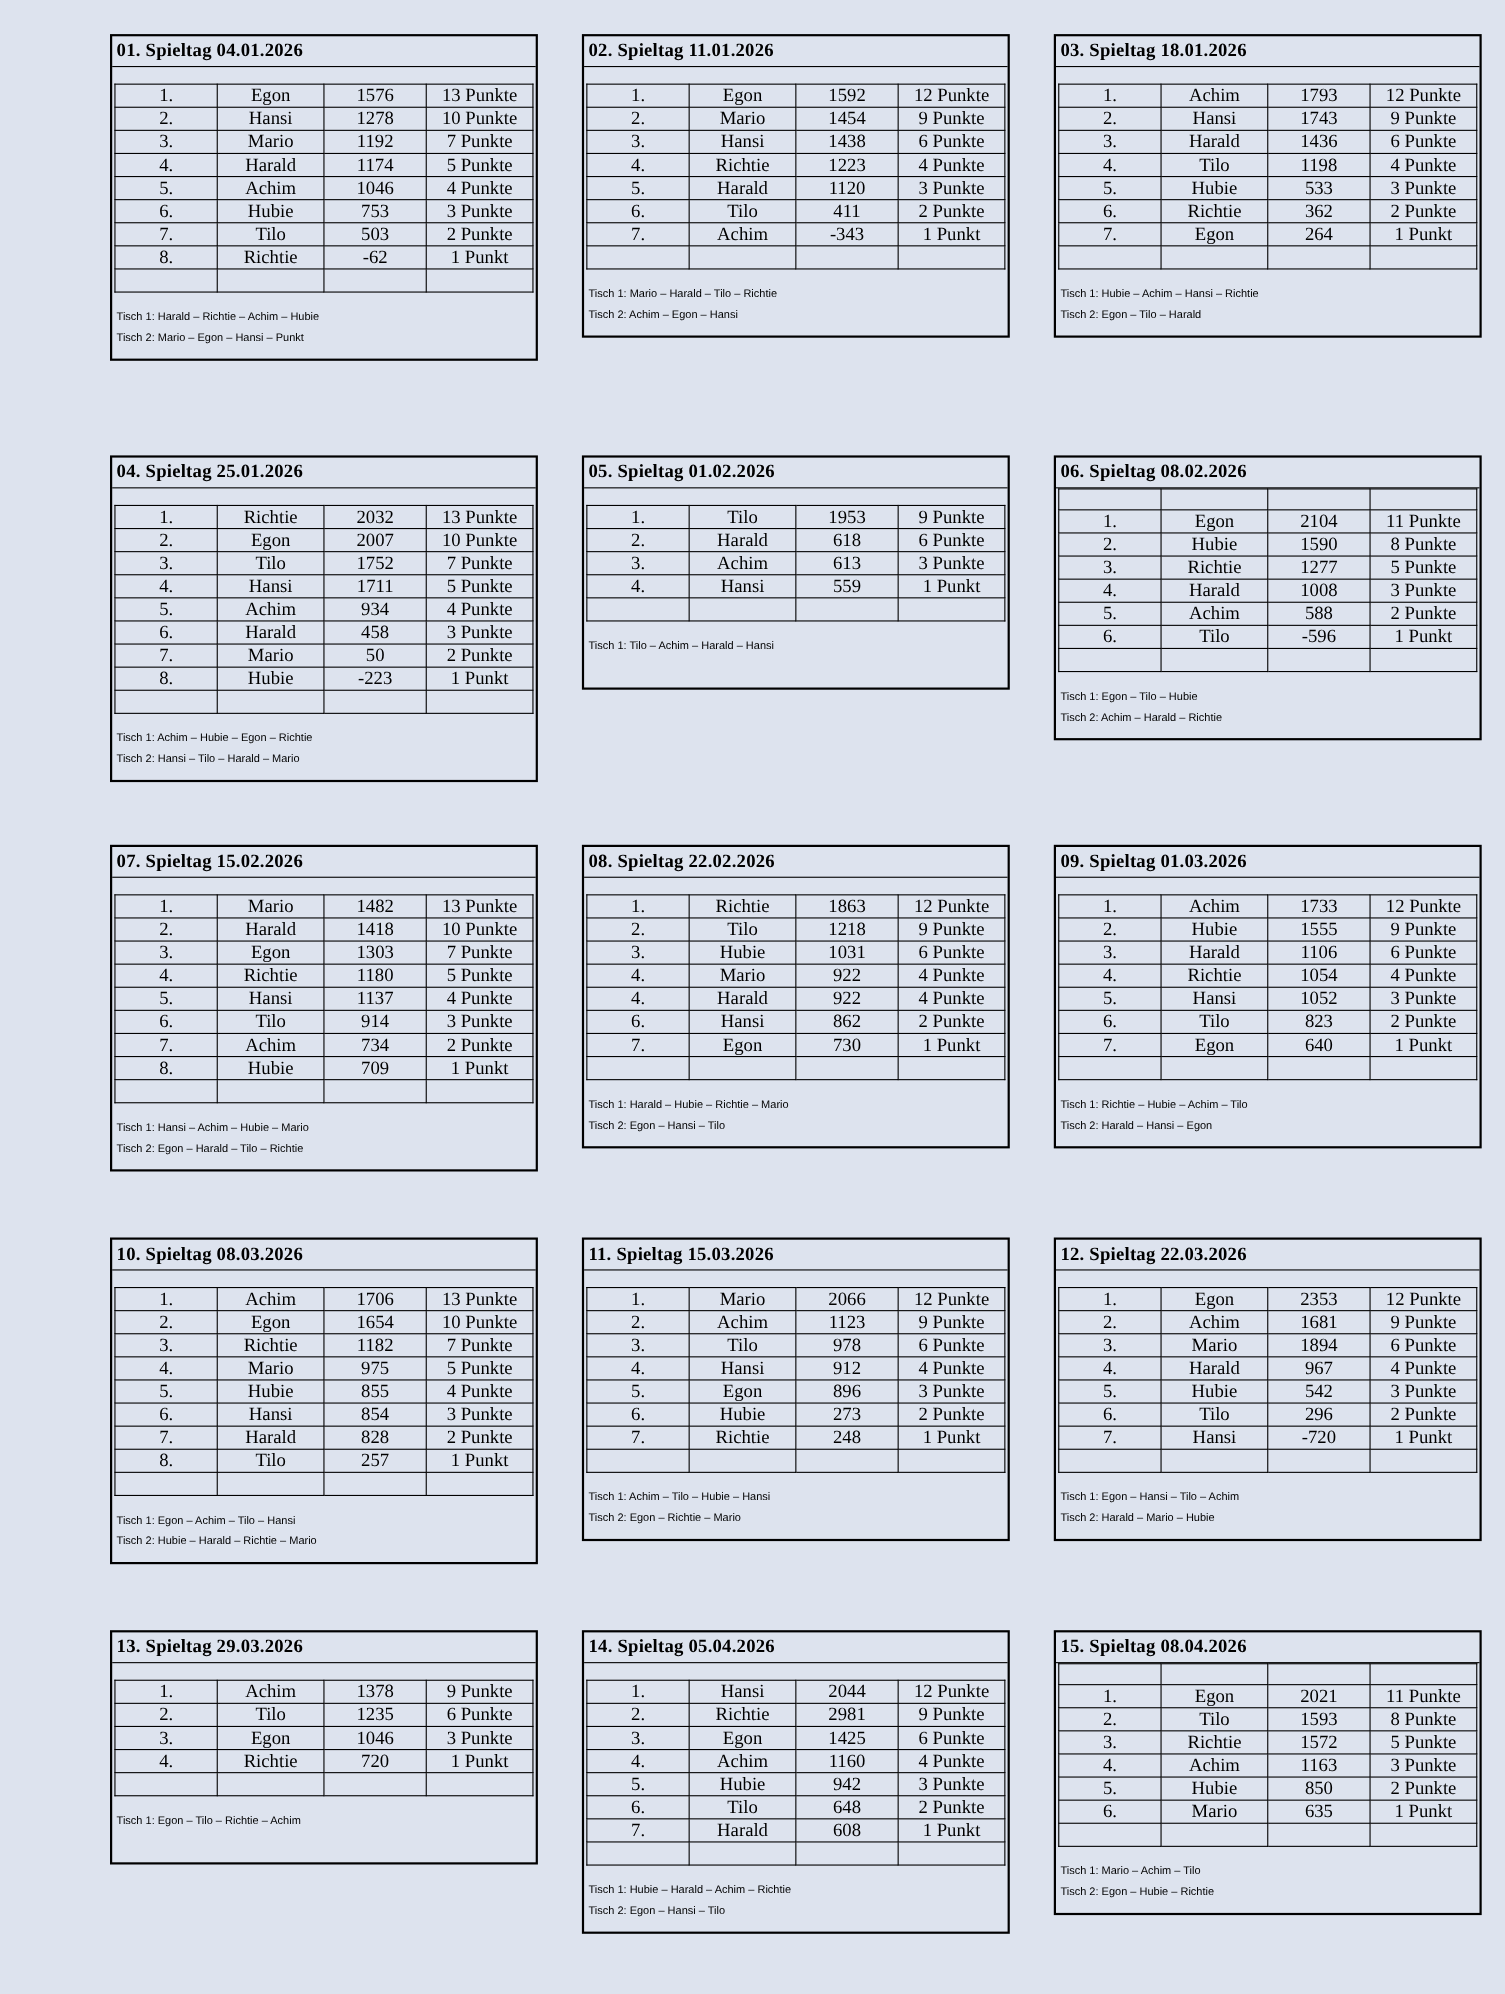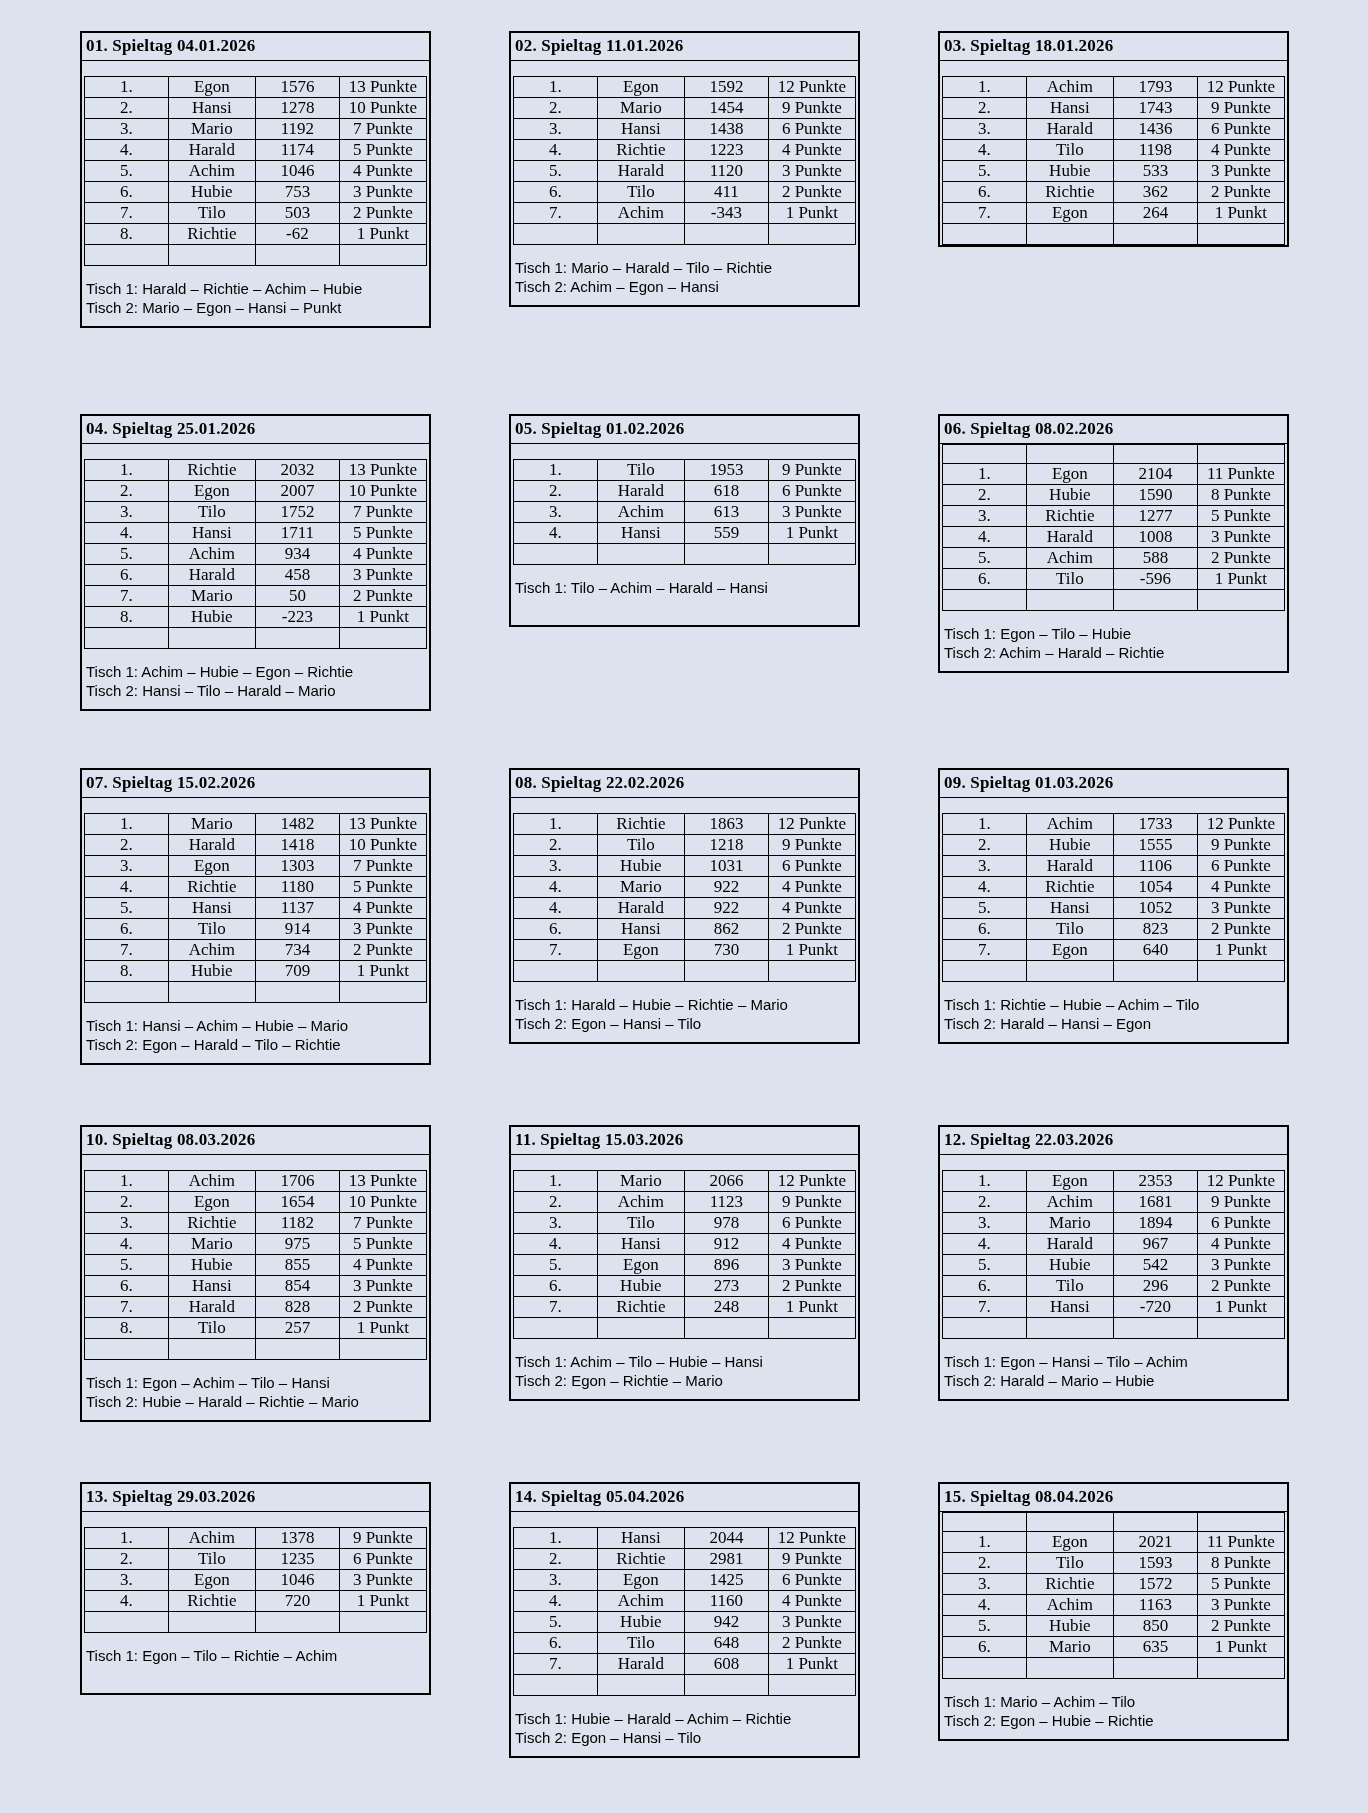--- a/index.html
+++ b/index.html
@@ -15,23 +15,24 @@
     position: absolute;
     left: 80px;
     top: 31px;
     display: grid;
     grid-template-columns: repeat(3, 351px);
     grid-template-rows: 383px 354px 357px 357px auto;
     column-gap: 78px;
     align-items: start;
   }
   .panel {
-    width: 351px;
+    width: 389px;
     border: 2px solid #000;
     background: transparent;
+    margin-left: 20px;
   }
   .panel-title {
     font-size: 17px;
     font-weight: bold;
     padding: 3px 2px 4px 4px;
     border-bottom: 1px solid #000;
     letter-spacing: 0.2px;
     white-space: nowrap;
   }
   .spacer { height: 15px; }
@@ -52,21 +53,21 @@
     white-space: nowrap;
   }
   table.results td:nth-child(1) { width: 24.5%; }
   table.results td:nth-child(2) { width: 25.5%; }
   table.results td:nth-child(3) { width: 24.5%; }
   table.results td:nth-child(4) { width: 25.5%; }
   tr.spacer-row td { height: 19px; }
   tr.empty-row td { height: 21px; }
   .tisch {
     font-family: "Liberation Sans", sans-serif;
-    font-size: 15px;
+    font-size: 10px;
     line-height: 19px;
     padding: 13px 7px 9px 4px;
     min-height: 60px;
   }
   .tisch-line { white-space: nowrap; }
 </style>
 </head>
 <body style="background: rgb(221, 227, 238); color: rgb(0, 0, 0);">
 
 <main class="spieltag-grid">
@@ -246,20 +247,24 @@
             <td>1 Punkt</td>
           </tr>
           <tr class="empty-row">
             <td></td>
             <td></td>
             <td></td>
             <td></td>
           </tr>
         </tbody>
     </table>
+    <div class="tisch">
+        <div class="tisch-line">Tisch 1: Hubie – Achim – Hansi – Richtie</div>
+        <div class="tisch-line">Tisch 2: Egon – Tilo – Harald</div>
+      </div>
   </section>
 
   <section class="panel">
     <div class="panel-title">04. Spieltag 25.01.2026</div>
     <div class="spacer"></div>
     <table class="results">
       <tbody>
           <tr>
             <td>1.</td>
             <td>Richtie</td>

